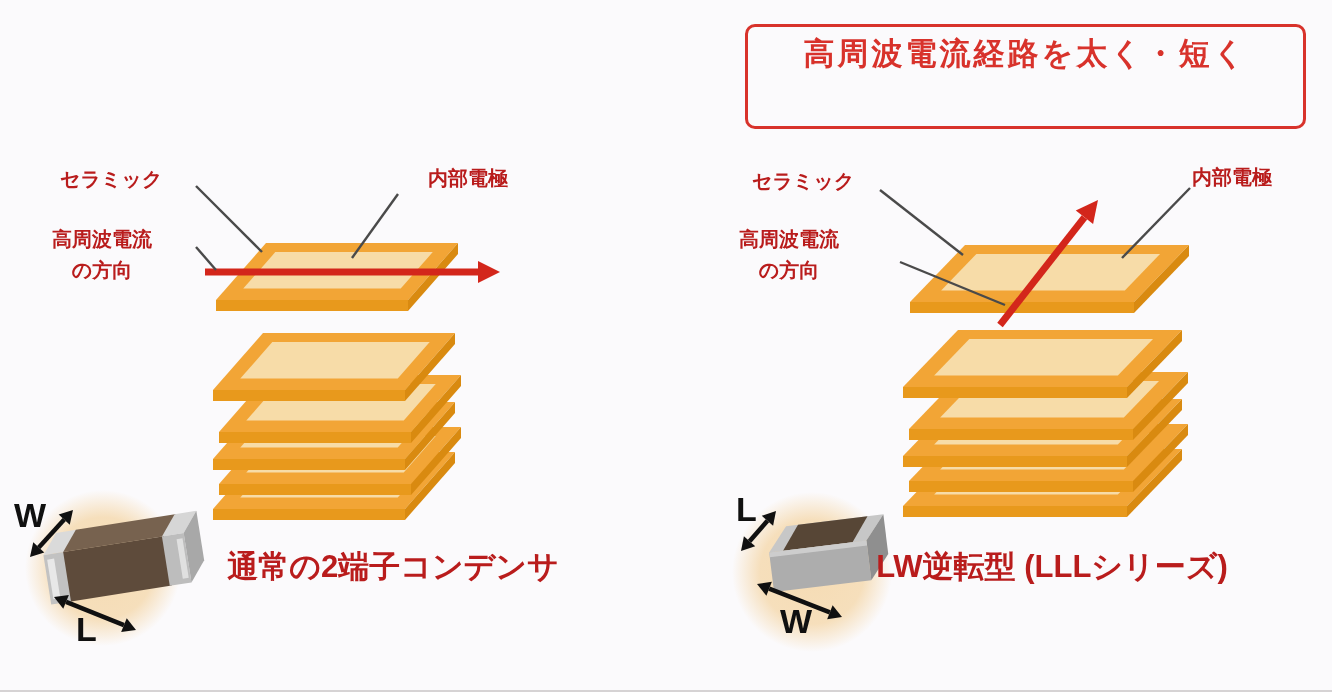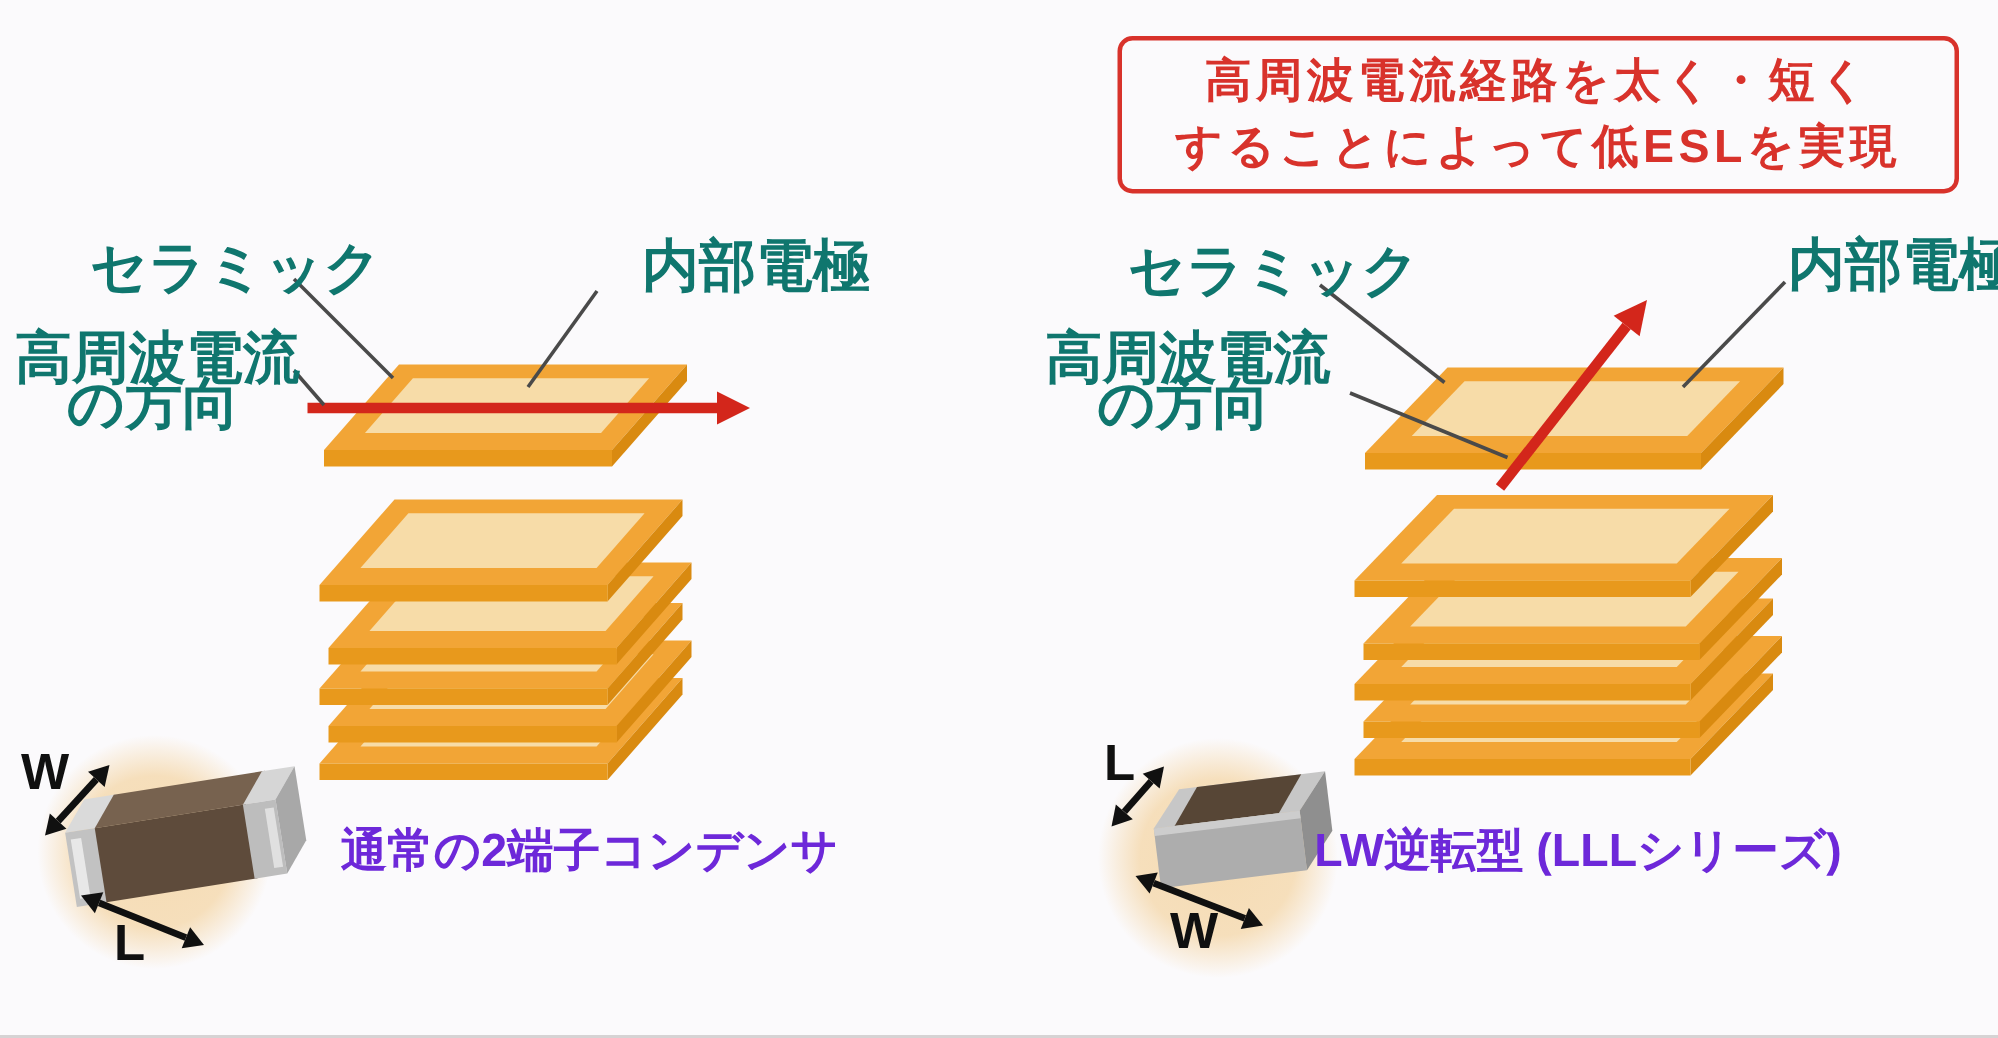--- a/index.html
+++ b/index.html
@@ -7,32 +7,32 @@
     position:relative;
     width:1332px;height:692px;
     overflow:hidden;
     font-family:"Liberation Sans","DejaVu Sans",sans-serif;
     border-bottom:2px solid #d6d3d4;
     box-sizing:border-box;
   }
   #scene{position:absolute;left:0;top:0;}
   .lbl{
     position:absolute;
-    color:#0f766e;
+    color:#b91c1c;
     font-weight:600;
-    font-size:38px;
+    font-size:20px;
     white-space:nowrap;
     line-height:31px;
   }
   .hf-block{text-align:center;}
   .caption{
     position:absolute;
     font-size:31px;
     font-weight:600;
-    color:#6d28d9;
+    color:#b91c1c;
     width:400px;
     text-align:center;
     white-space:nowrap;
   }
   .dim-letter{
     position:absolute;
     font-size:34px;
     font-weight:700;
     color:#101010;
   }
@@ -172,21 +172,20 @@
         <polygon points="776,511 761.7951148874077,515.8447124721755 773.0837653080108,525.7222815902034" fill="#101010"></polygon>
         <polygon points="741,551 743.9162346919892,536.2777184097966 755.2048851125923,546.1552875278245" fill="#101010"></polygon>
         <line x1="769.1187344157428" y1="588.7049204202295" x2="829.8812655842572" y2="612.2950795797705" stroke="#101010" stroke-width="4.5"></line>
         <polygon points="842,617 832.5956427497742,605.3035020322266 827.1668884187402,619.2866571273144" fill="#101010"></polygon>
         <polygon points="757,584 771.8331115812598,581.7133428726856 766.4043572502258,595.6964979677734" fill="#101010"></polygon>
       </g>
     </svg>
 
   <div class="note-box" style="border-color: rgb(216, 50, 43); color: rgb(216, 50, 43);">
     <div>高周波電流経路を太く・短く</div>
-    <div>することによって低ESLを実現</div>
   </div>
 
   <div class="lbl" style="left:60px;top:164px;">セラミック</div>
   <div class="lbl" style="left:428px;top:163px;">内部電極</div>
   <div class="lbl hf-block" style="left:10px;top:224px;width:184px;">
     <div>高周波電流</div>
     <div>の方向</div>
   </div>
   <div class="dim-letter" style="left:14px;top:496px;">W</div>
   <div class="dim-letter" style="left:76px;top:610px;">L</div>

